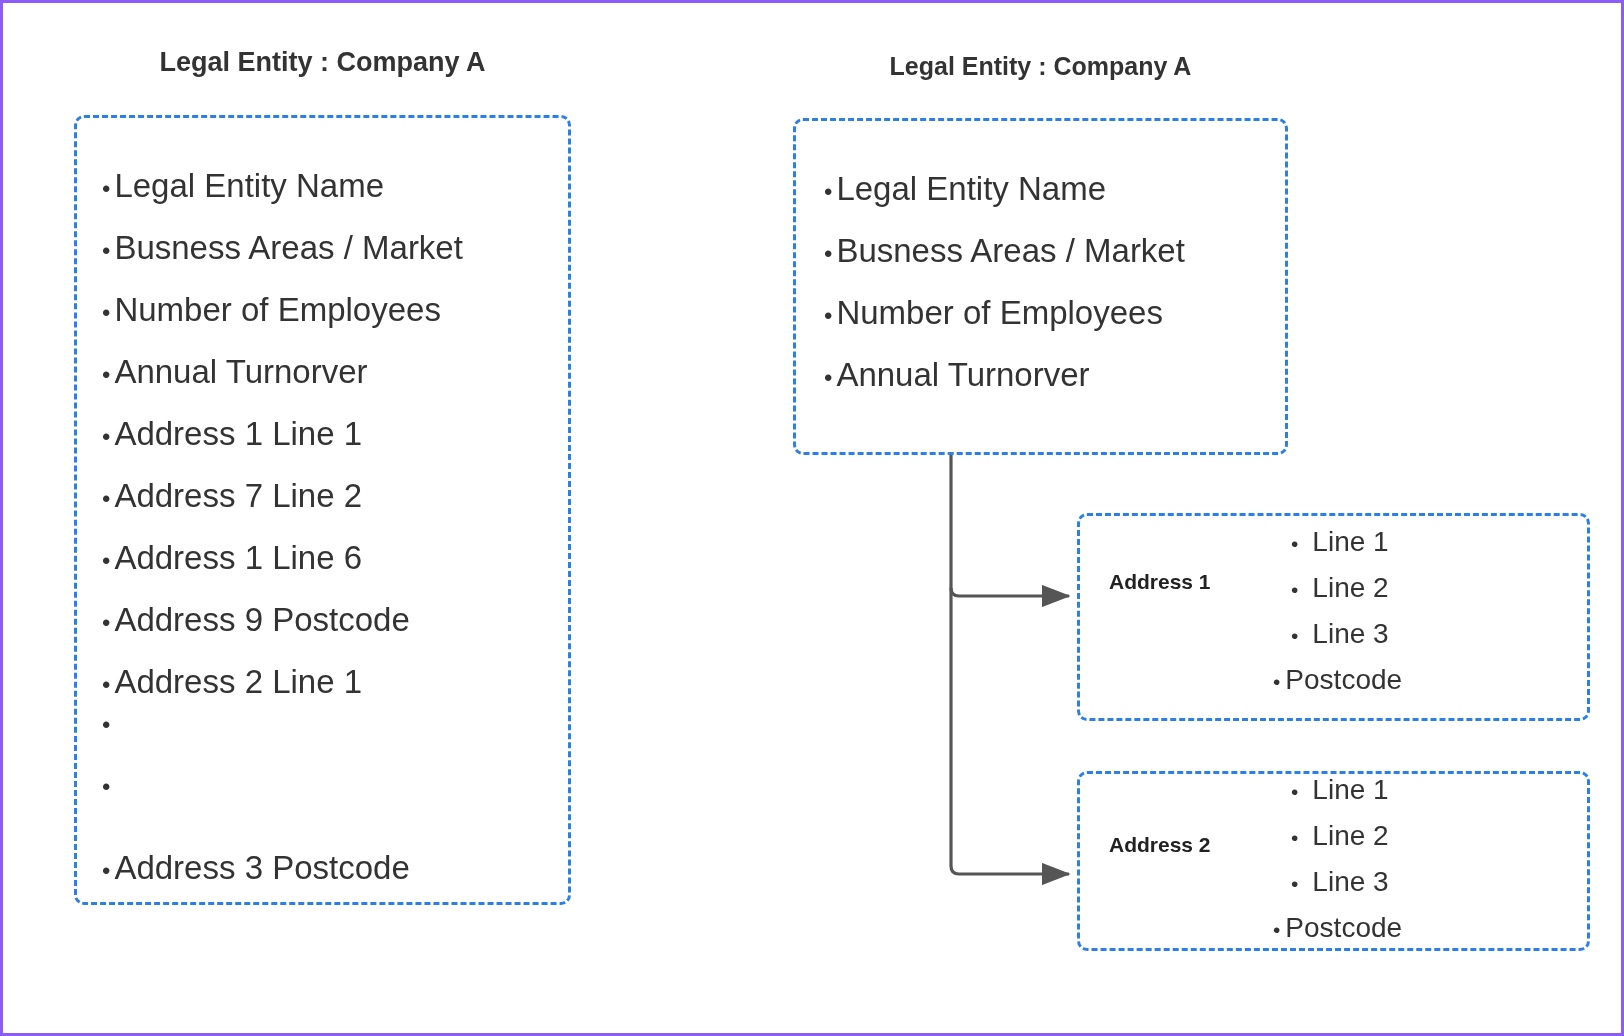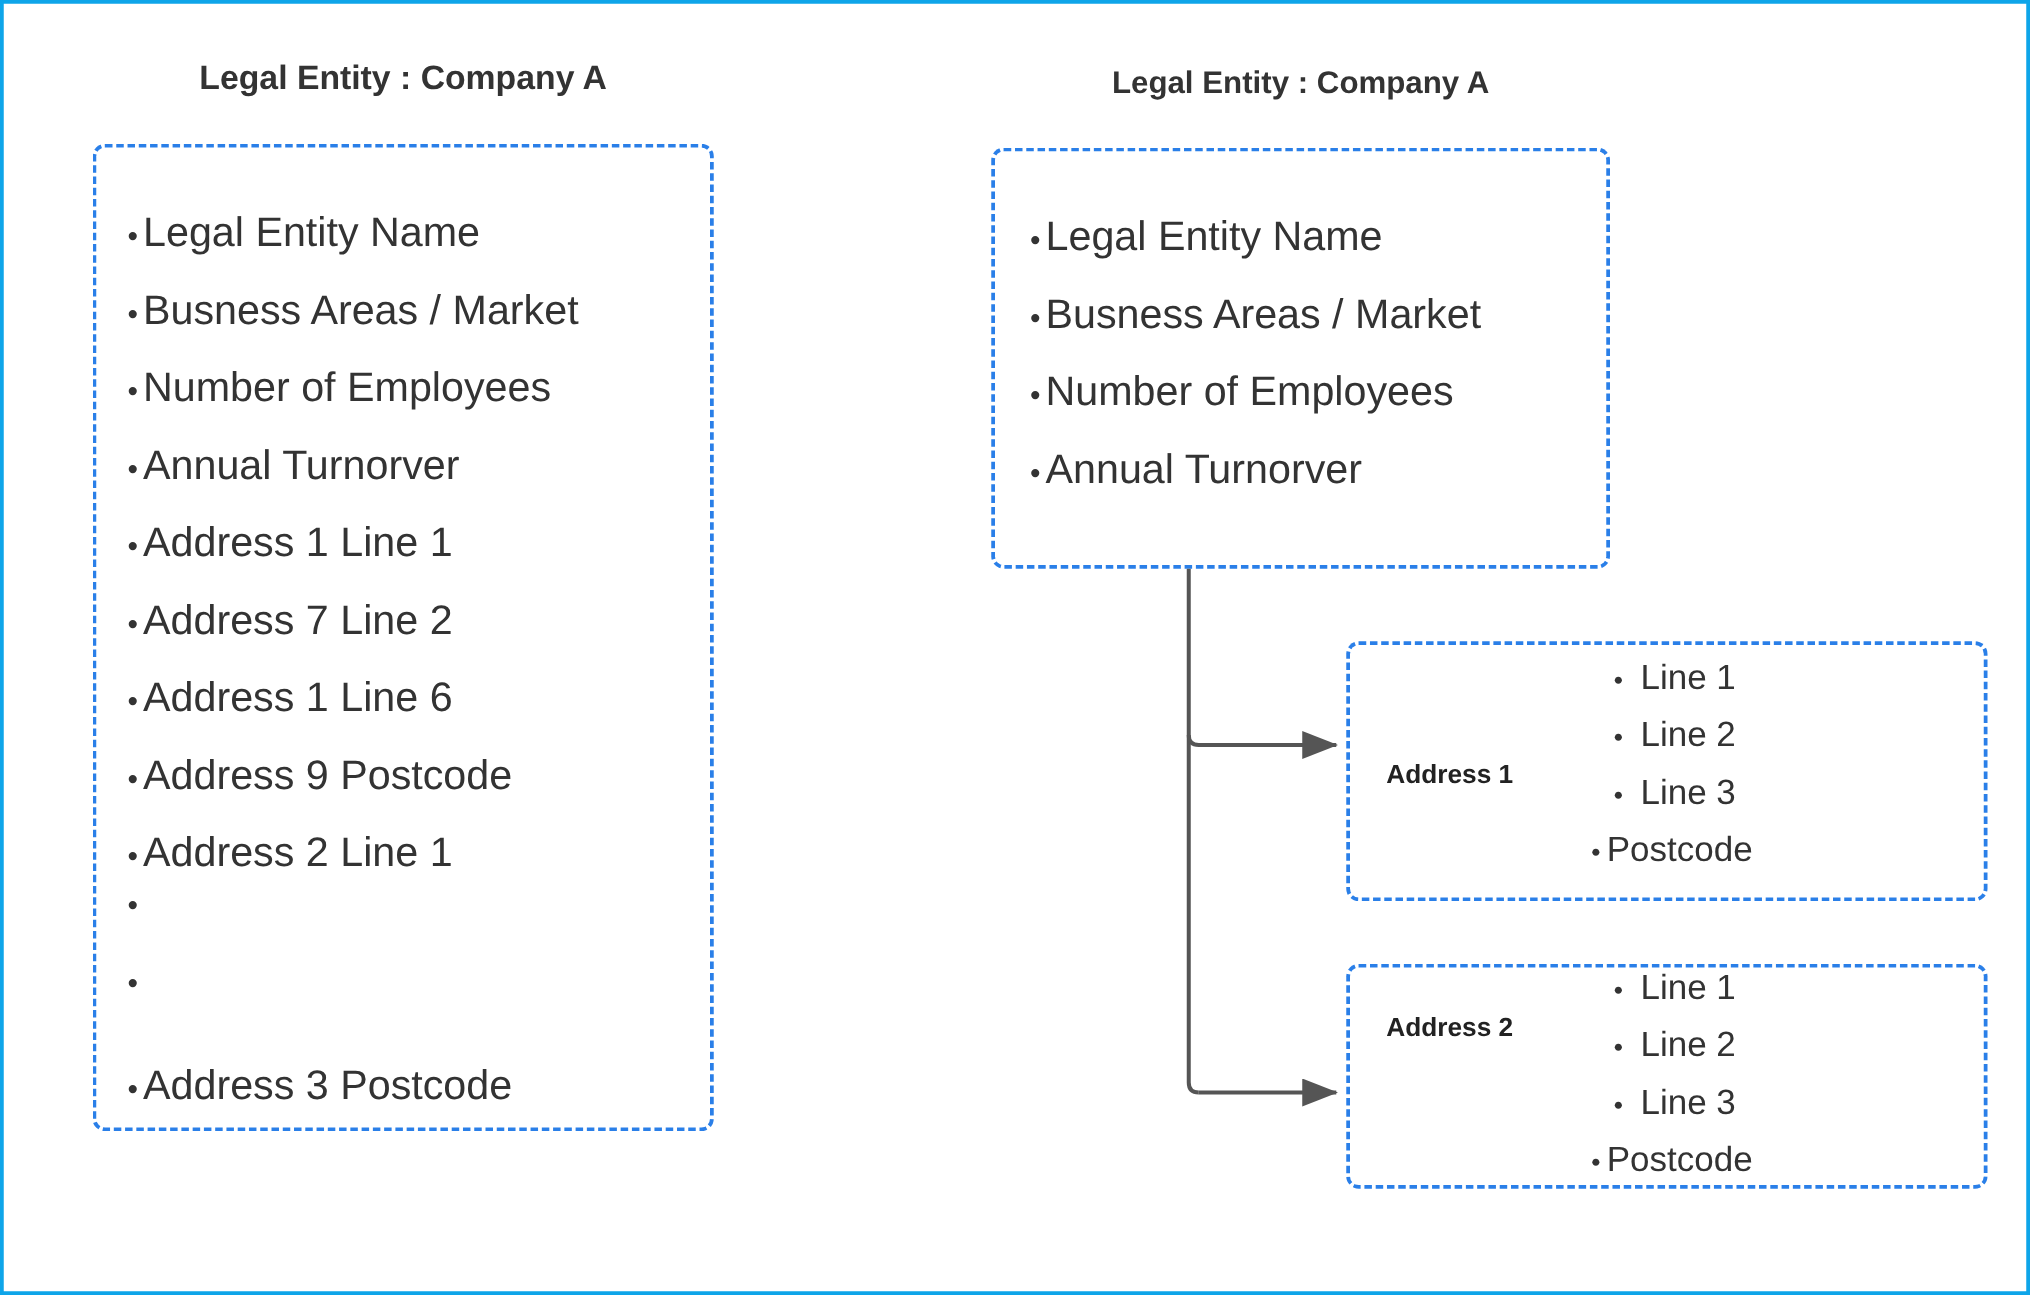--- a/index.html
+++ b/index.html
@@ -5,21 +5,21 @@
   html, body {
     margin: 0;
     padding: 0;
     background: #ffffff;
   }
   #canvas {
     position: relative;
     width: 1624px;
     height: 1036px;
     background: #ffffff;
-    border: 3px solid #0ea5e9;
+    border: 3px solid #8b5cf6;
     box-sizing: border-box;
     overflow: hidden;
     font-family: "Liberation Sans", sans-serif;
     color: #333333;
   }
 
   
   .panel-title {
     position: absolute;
     font-weight: bold;
@@ -122,22 +122,22 @@
   #list-address-2 { left: 1270px; top: 764px; }
 
   
   .addr-label {
     position: absolute;
     font-weight: bold;
     font-size: 21px;
     color: #222222;
     white-space: nowrap;
   }
-  #label-address-1 { left: 1106px; top: 605px; }
-  #label-address-2 { left: 1106px; top: 808px; }
+  #label-address-1 { left: 1106px; top: 567px; }
+  #label-address-2 { left: 1106px; top: 830px; }
 
   
   #connectors {
     position: absolute;
     left: 0;
     top: 0;
     width: 1624px;
     height: 1036px;
     pointer-events: none;
   }

